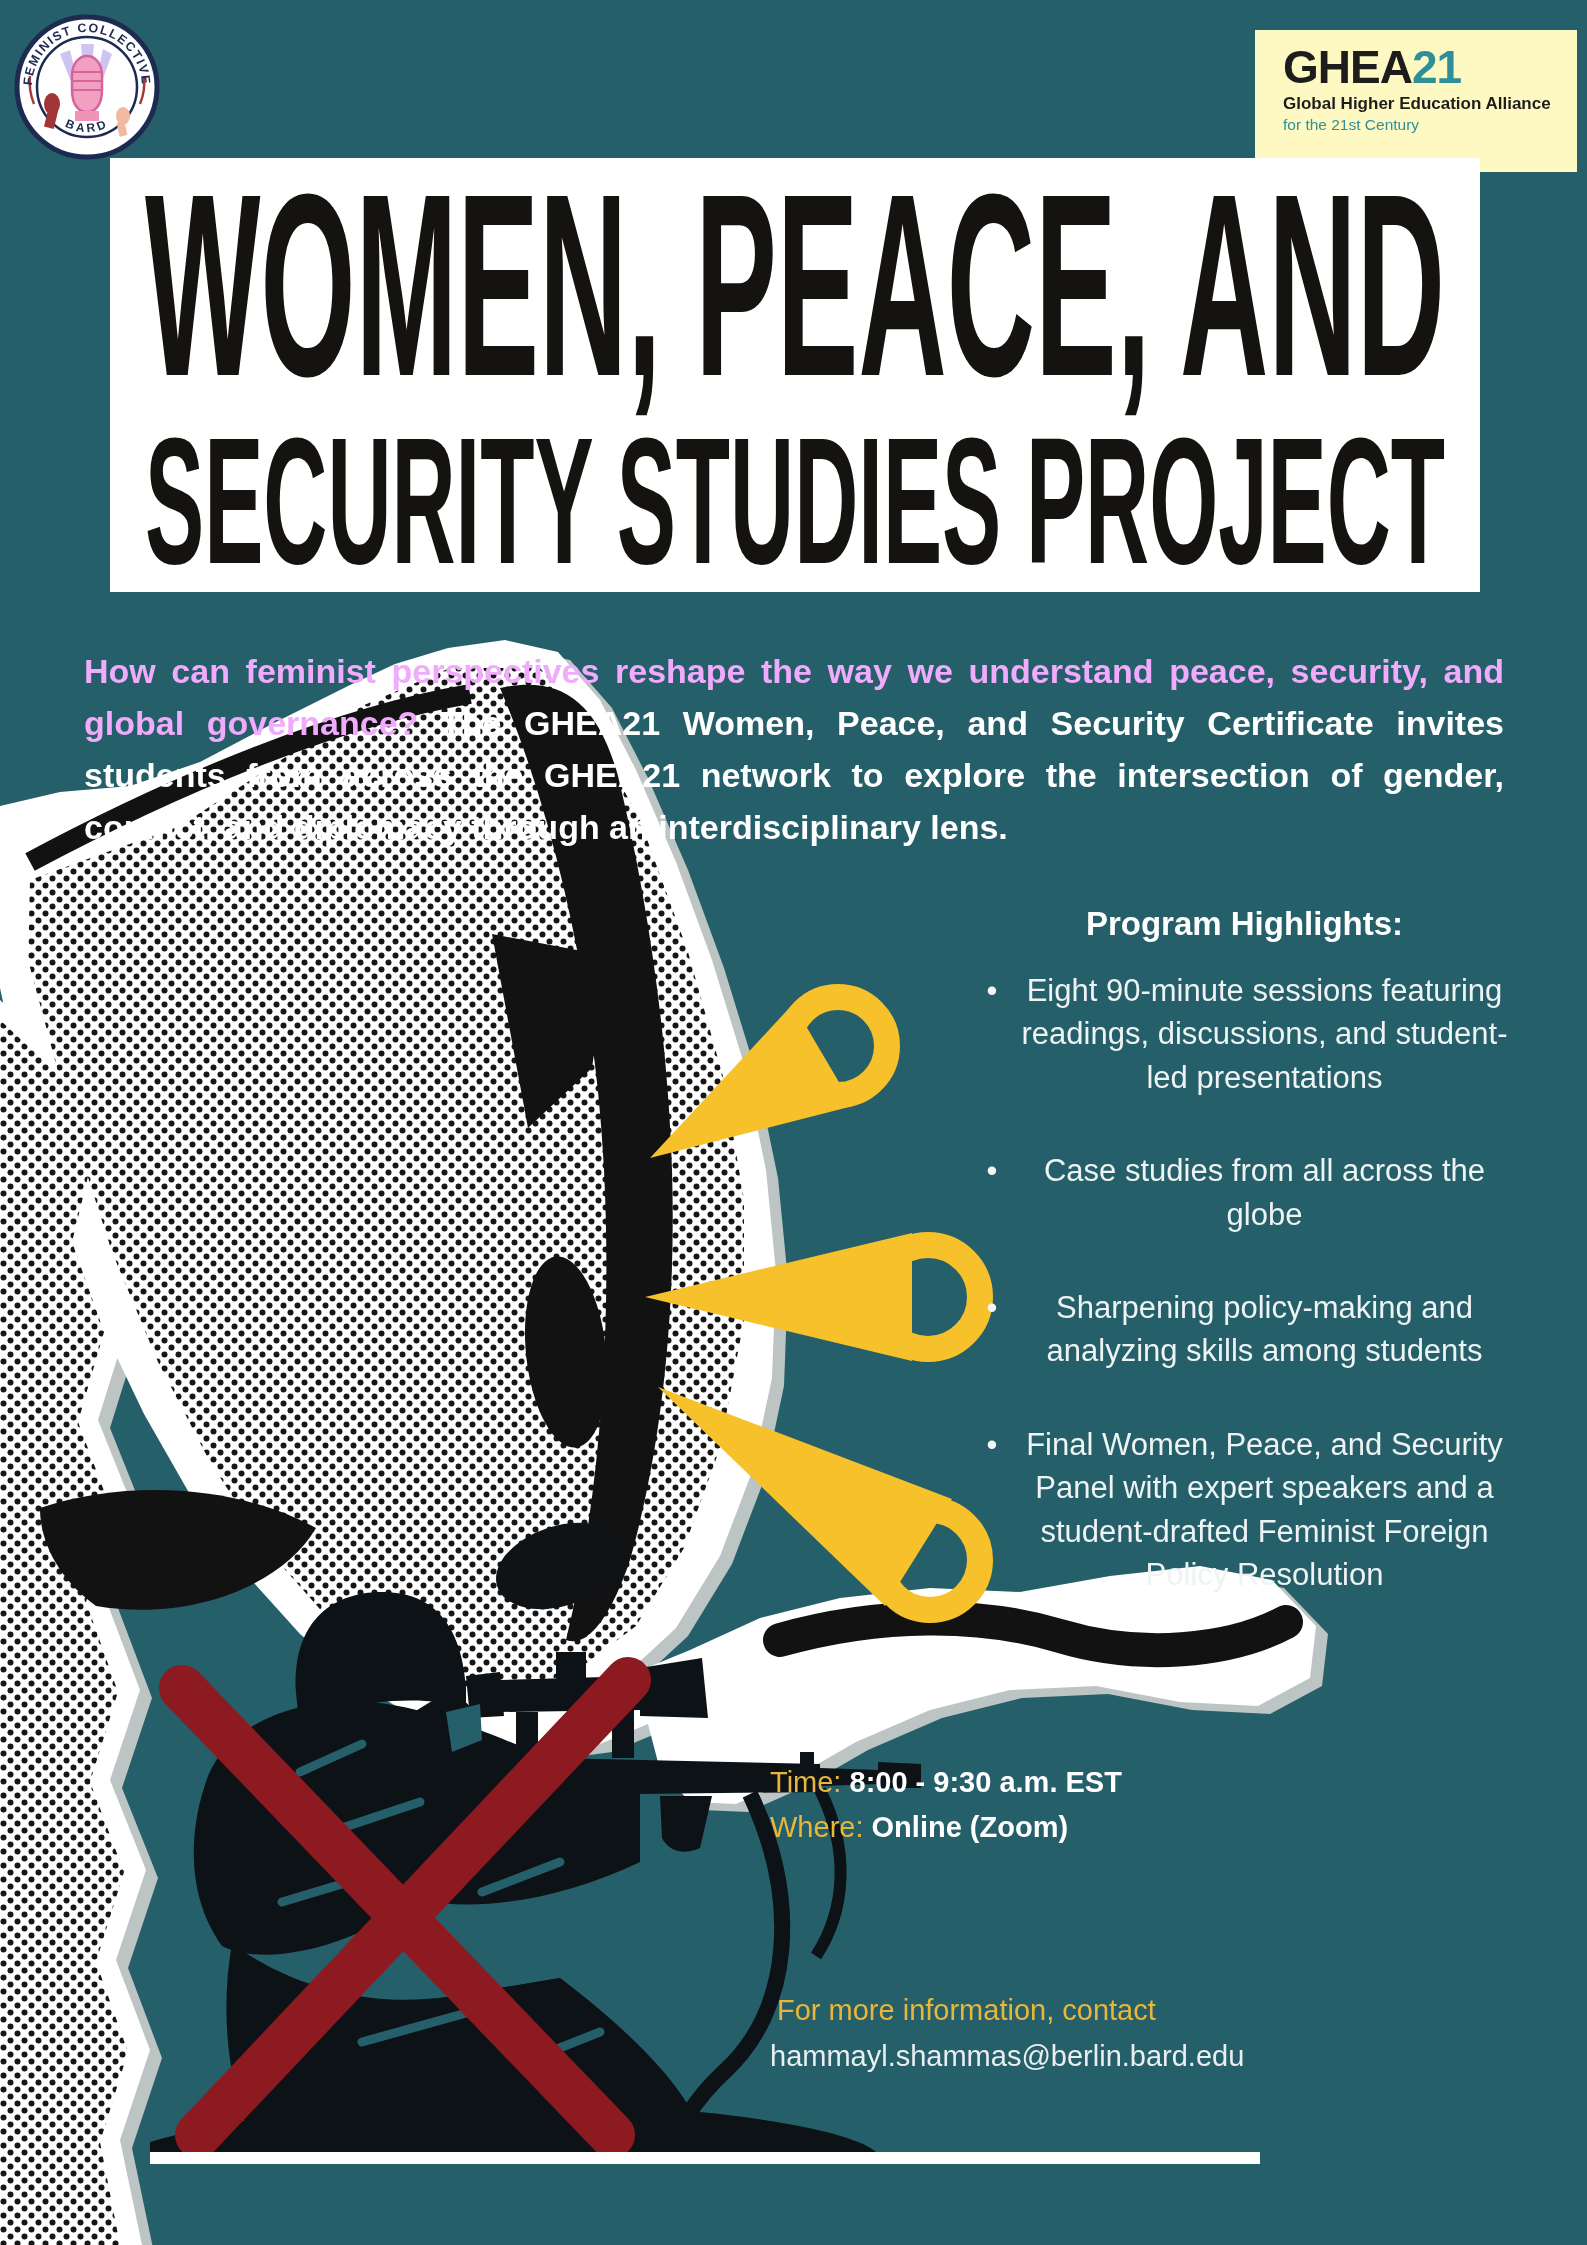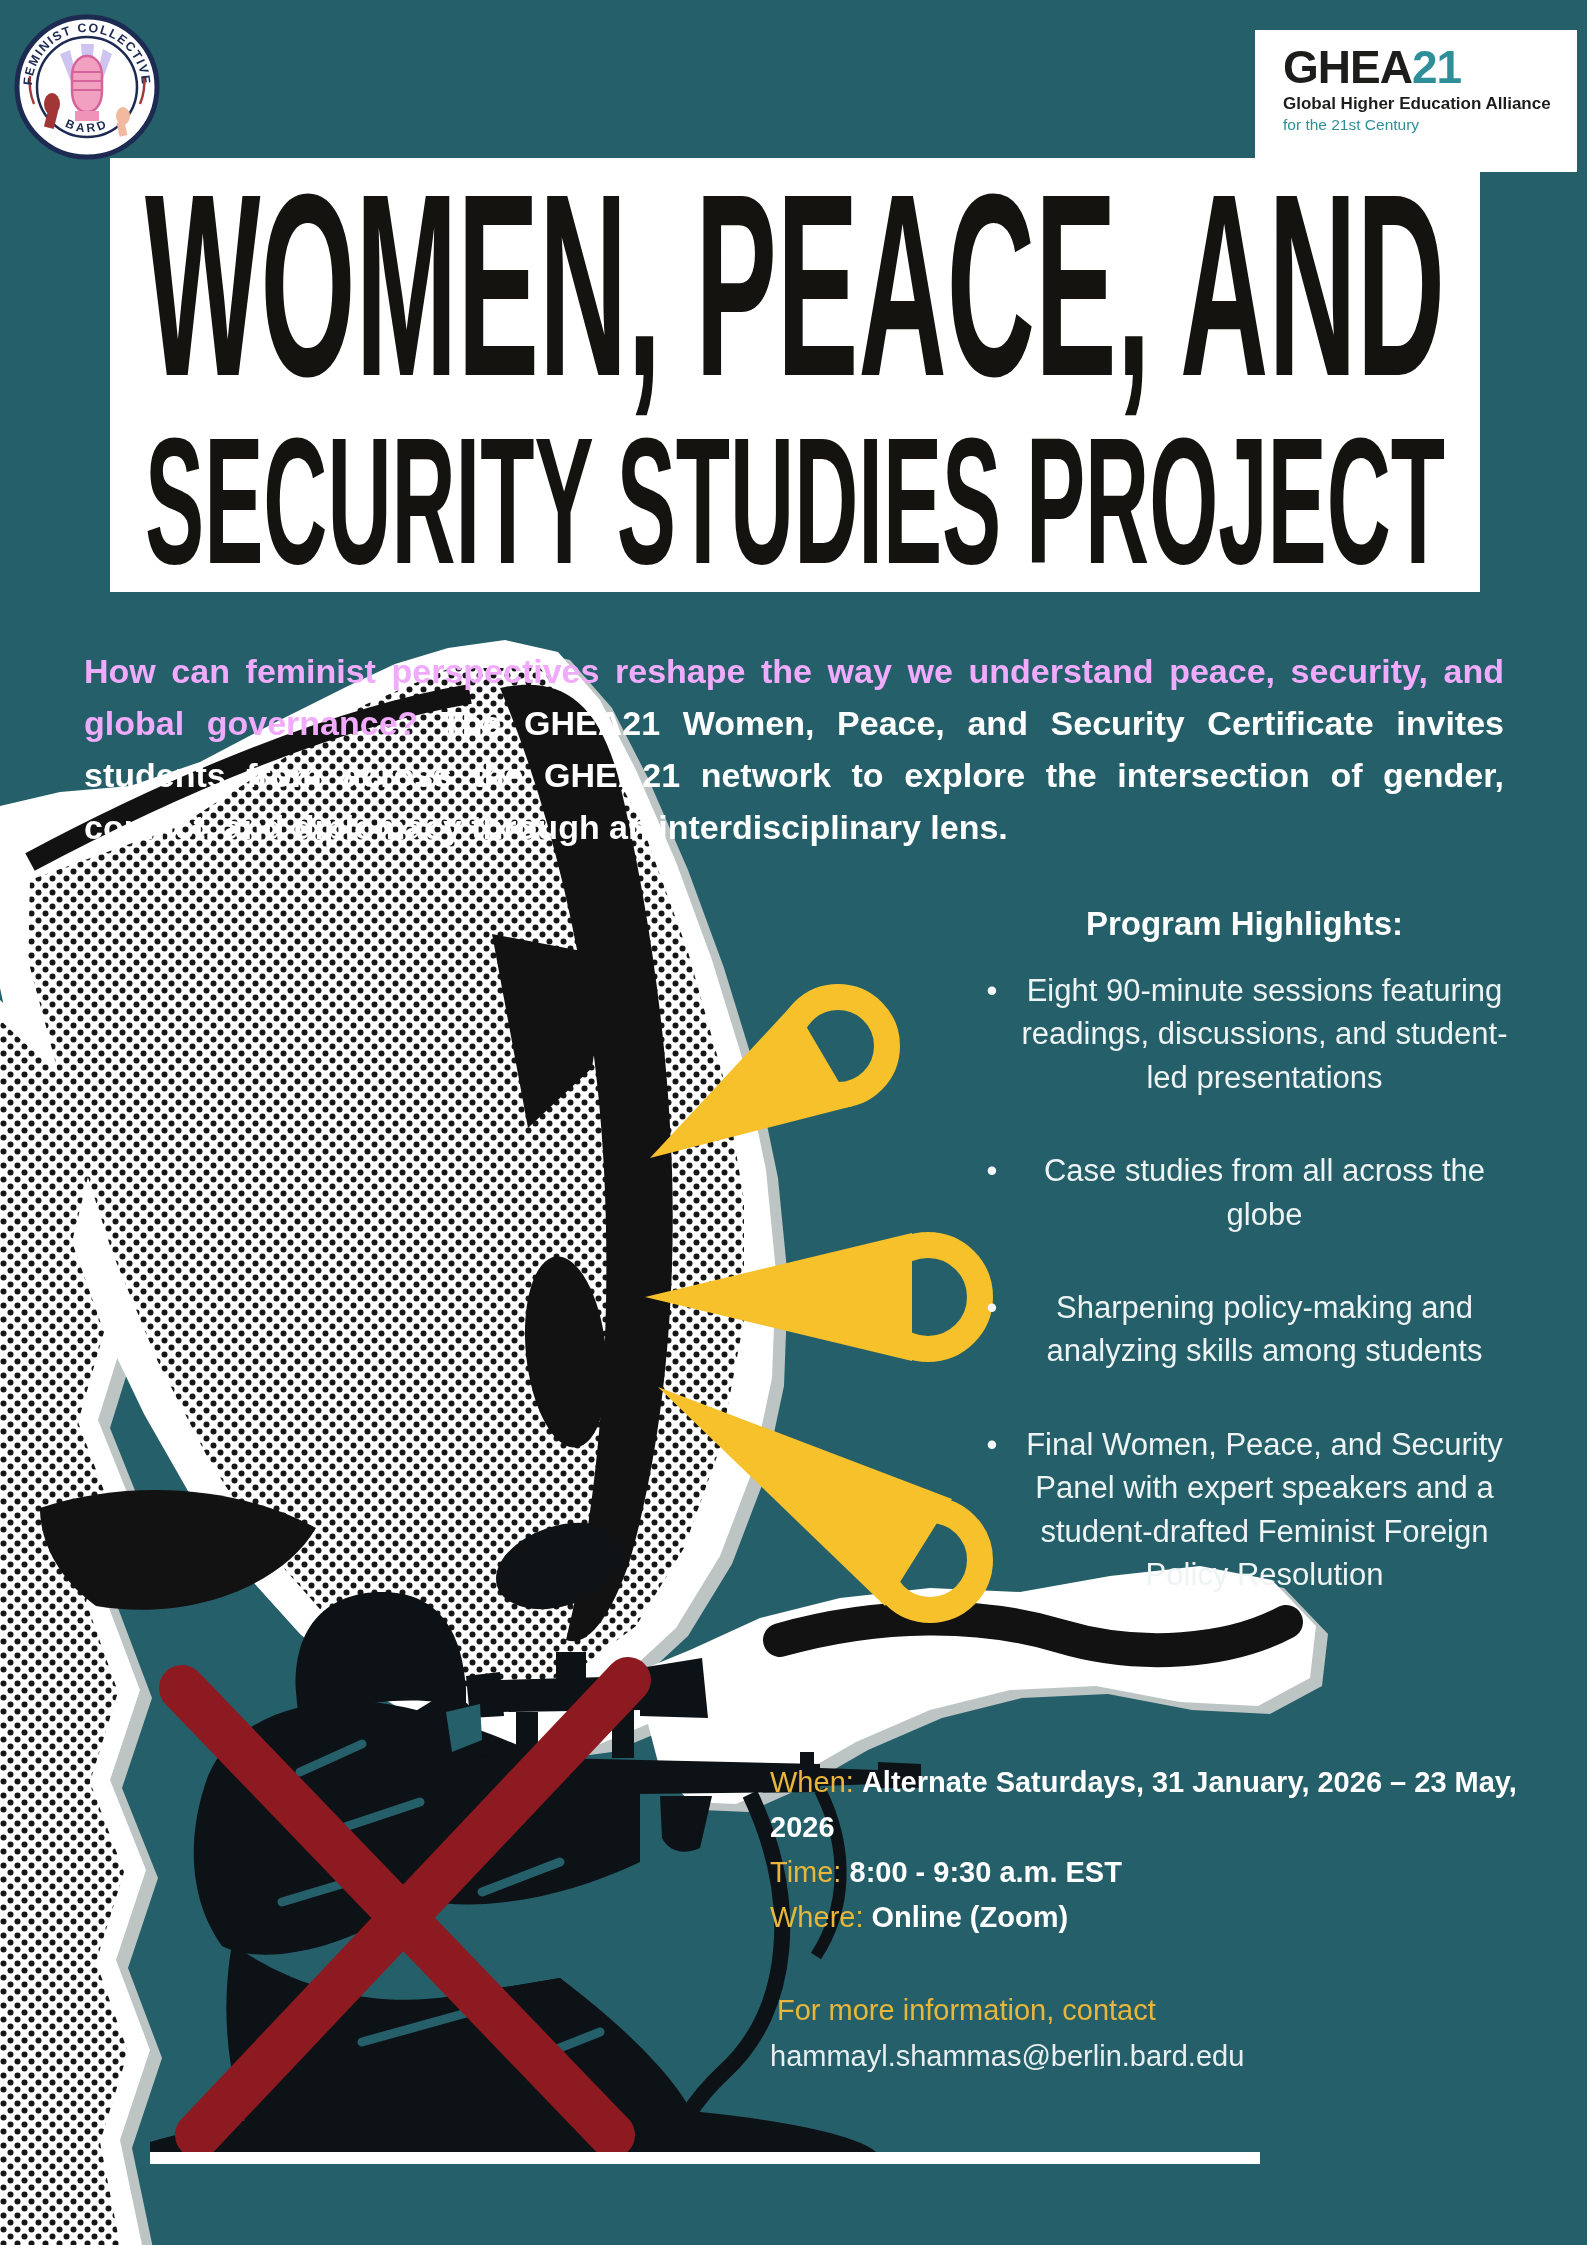--- a/index.html
+++ b/index.html
@@ -6,21 +6,21 @@
   .poster{
     position:relative;width:1587px;height:2245px;overflow:hidden;
     background:#255f69;font-family:"Liberation Sans",sans-serif;
   }
   .abs{position:absolute;}
   
   #illustration{position:absolute;left:0;top:0;z-index:1;}
   .layer{position:absolute;z-index:2;}
 
   
-  .ghea-box{left:1255px;top:30px;width:322px;height:142px;background:#ffffff;
+  .ghea-box{left:1255px;top:30px;width:322px;height:142px;background:#fef9c3;
     padding:14px 0 0 28px;box-sizing:border-box;}
   .ghea-word{font-weight:bold;font-size:46px;letter-spacing:-1px;line-height:1;}
   .ghea-word .black{color:#1d1d1b;}
   .ghea-word .teal{color:#2e8f99;}
   .ghea-sub1{font-weight:bold;color:#1d1d1b;font-size:17px;margin-top:4px;letter-spacing:0;}
   .ghea-sub2{color:#2e8f99;font-size:15.5px;margin-top:2px;}
 
   
   .banner{left:110px;top:158px;width:1370px;height:434px;background:#ffffff;}
 
@@ -212,24 +212,20 @@
       <span class="txt">Sharpening policy-making and analyzing skills among students</span>
     </div>
     <div class="hl-item">
       <span class="dot">•</span>
       <span class="txt">Final Women, Peace, and Security Panel with expert speakers and a student-drafted Feminist Foreign Policy Resolution</span>
     </div>
   </div>
 
   <div class="layer abs details">
     <div>
-      <span class="lbl">When:</span>
-      <span class="val">Alternate Saturdays, 31 January, 2026 – 23 May, 2026</span>
-    </div>
-    <div>
       <span class="lbl">Time:</span>
       <span class="val">8:00 - 9:30 a.m. EST</span>
     </div>
     <div>
       <span class="lbl">Where:</span>
       <span class="val">Online (Zoom)</span>
     </div>
   </div>
 
   <div class="layer abs footer">

